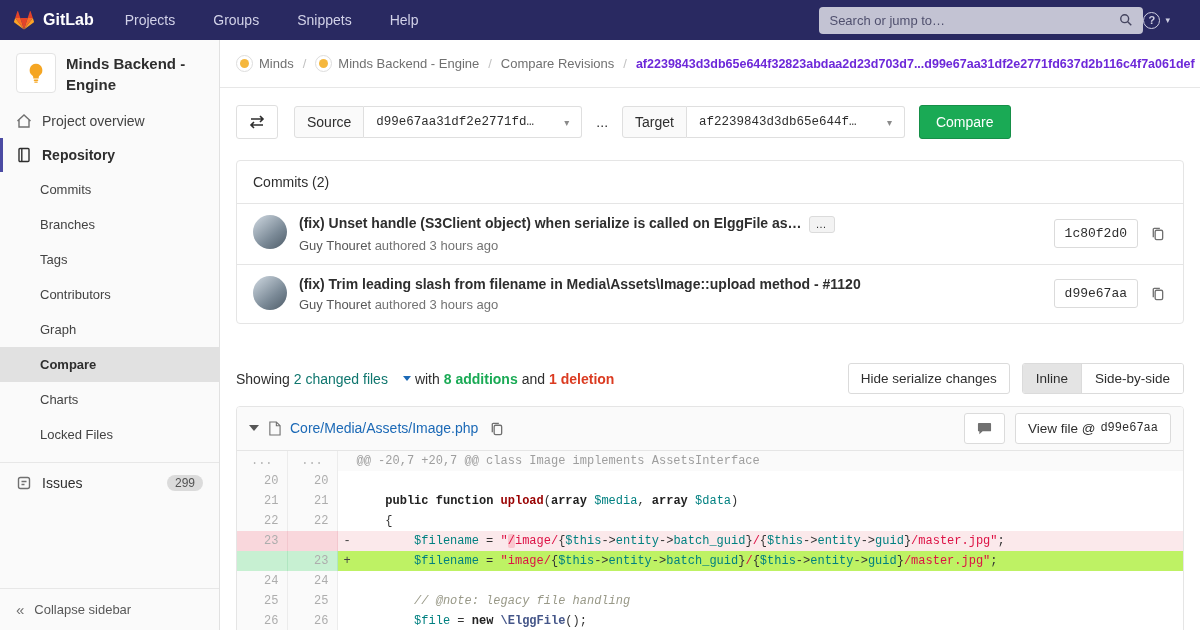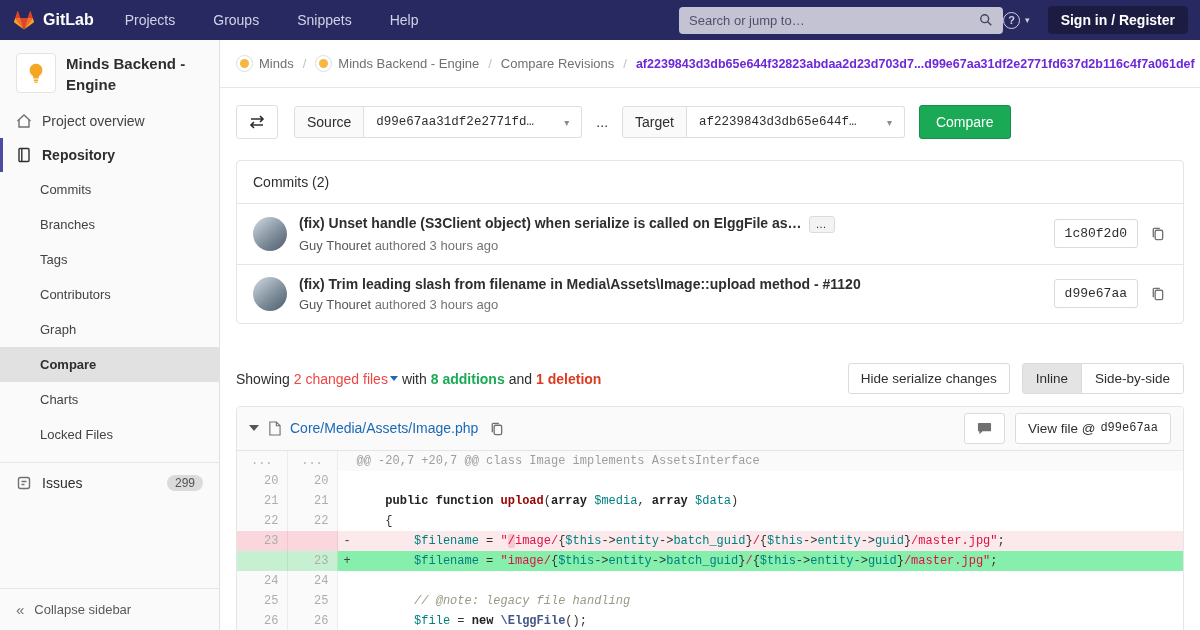--- a/index.html
+++ b/index.html
@@ -53,36 +53,36 @@
 .ig-label{background:#fafafa;border:1px solid #dfdfdf;border-radius:3px 0 0 3px;padding:7px 12px;font-size:14px;color:#2e2e2e;display:flex;align-items:center}
 .ig-dd{display:flex;align-items:center;justify-content:space-between;gap:10px;border:1px solid #dfdfdf;border-left:none;background:#fff;border-radius:0 3px 3px 0;padding:7px 12px;width:218px}
 .ig-ref{font-family:"Liberation Mono","DejaVu Sans Mono",monospace;font-size:12.5px;color:#2e2e2e;white-space:nowrap;overflow:hidden}
 .dd-caret{color:#8a8a8a;font-size:10px}
 .form-dots{margin:0 14px;color:#2e2e2e}
 .btn-green{margin-left:14px;background:#1aaa55;border:1px solid #168f48;color:#fff;border-radius:3px;padding:8px 16px;font-size:14px}
 
 
 .commits-box{margin-top:20px;border:1px solid #e5e5e5;border-radius:4px}
 .commits-head{padding:13px 16px;border-bottom:1px solid #e5e5e5;font-size:14px;color:#2e2e2e}
-.commit-row{display:flex;align-items:center;padding:11px 16px}
+.commit-row{display:flex;padding:11px 16px}
 .commit-row + .commit-row{border-top:1px solid #e5e5e5}
 .avatar{width:34px;height:34px;border-radius:50%;background:linear-gradient(140deg,#c3cdd6 10%,#7b8a97 60%,#4e5c68);flex:none;margin-right:12px}
 .commit-main{min-width:0}
 .commit-title{font-weight:600;font-size:14px;color:#2e2e2e}
 .commit-expander{margin-left:7px;border:1px solid #dbdbdb;background:#f3f3f3;border-radius:3px;padding:0 6px;height:17px;font-size:11px;line-height:13px;color:#2e2e2e;letter-spacing:1px;vertical-align:middle}
 .commit-meta{margin-top:5px;font-size:13px;color:#737373}
 .commit-author{color:#585858}
 .commit-right{margin-left:auto;display:flex;align-items:center;gap:10px;flex:none}
 .commit-sha{font-family:"Liberation Mono","DejaVu Sans Mono",monospace;font-size:13px;border:1px solid #dbdbdb;border-radius:3px;padding:6px 10px;color:#2e2e2e;background:#fff}
 .icon-btn{background:none;border:none;display:inline-flex;align-items:center;padding:2px}
 
 
 .diff-stats{margin-top:38px;display:flex;align-items:center;font-size:14px;color:#2e2e2e;height:34px}
 .stat-gap{margin-right:4px}
-.files-link{color:#ef4444;display:inline-flex;align-items:center;gap:2px;margin-right:4px}
+.files-link{color:#0f766e;display:inline-flex;align-items:center;gap:15px;margin-right:4px}
 .blue-caret{width:0;height:0;border-left:4px solid transparent;border-right:4px solid transparent;border-top:5px solid #1b69b6;display:inline-block}
 .green{color:#1aaa55;font-weight:bold;margin-right:4px}
 .red{color:#db3b21;font-weight:bold}
 .stats-right{margin-left:auto;display:flex;gap:12px;align-items:center}
 .btn-default{border:1px solid #dbdbdb;background:#fff;border-radius:3px;padding:7px 12px;font-size:13.5px;color:#2e2e2e;display:inline-flex;align-items:center;gap:5px}
 .segmented{display:flex;border:1px solid #dbdbdb;border-radius:3px;overflow:hidden}
 .seg-btn{padding:7px 13px;background:#fff;border:none;font-size:13.5px;color:#2e2e2e}
 .seg-btn.active{background:#e4e4e4}
 .seg-btn + .seg-btn{border-left:1px solid #dbdbdb}
 
@@ -97,21 +97,21 @@
 
 .diff-table{width:100%;border-collapse:collapse;font-family:"Liberation Mono","DejaVu Sans Mono",monospace;font-size:12px}
 .diff-table td{height:20px;line-height:20px;vertical-align:top}
 td.num{width:50px;min-width:50px;text-align:right;padding:0 8px;color:#adadad;background:#fafafa;border-right:1px solid #ececec;cursor:pointer}
 td.code{padding:0 8px 0 6px;white-space:pre;color:#333}
 .sign{display:inline-block;width:13px;color:#444}
 tr.line-hunk td.code{background:#fafafa;color:#9e9e9e}
 tr.line-hunk td.num{text-align:center;color:#b5b5b5}
 tr.line-del td.code{background:#fbe9eb}
 tr.line-del td.num{background:#f9d7dc;border-right-color:#f2c7ce}
-tr.line-add td.code{background:#86efac}
+tr.line-add td.code{background:#bef264}
 tr.line-add td.num{background:#c7f0d2;border-right-color:#b0e6c1}
 .tk-k{font-weight:bold;color:#222}
 .tk-nf{font-weight:bold;color:#990000}
 .tk-nv{color:#008080}
 .tk-s{color:#d14}
 .tk-c1{color:#999988;font-style:italic}
 .tk-nc{font-weight:bold;color:#445588}
 .tk-p{color:#333}
 .tk-hl{background:#fac5cd;border-radius:2px}
 .tk-hunk{color:#9e9e9e}
@@ -146,21 +146,20 @@
       <svg width="14" height="14" viewBox="0 0 16 16" fill="none" stroke="#44445e" stroke-width="1.6">
           <circle cx="6.5" cy="6.5" r="4.5"></circle>
           <path d="M10 10l4 4"></path>
         </svg>
     </span>
   </div>
   <div class="help-group">
     <span class="q-circle">?</span>
     <span class="nav-caret">▾</span>
   </div>
-  <button class="signin-btn">Sign in / Register</button>
 </nav>
 
 <aside class="sidebar">
   <div class="project-head">
     <span class="project-avatar">
       <svg width="22" height="22" viewBox="0 0 24 24" fill="#f5a623">
           <path d="M12 2a7 7 0 0 0-4 12.7c.6.5 1 1.2 1 2V18h6v-1.3c0-.8.4-1.5 1-2A7 7 0 0 0 12 2z"></path>
           <rect x="9.5" y="19" width="5" height="1.6" rx="0.8"></rect>
           <rect x="10" y="21.2" width="4" height="1.4" rx="0.7"></rect>
         </svg>

